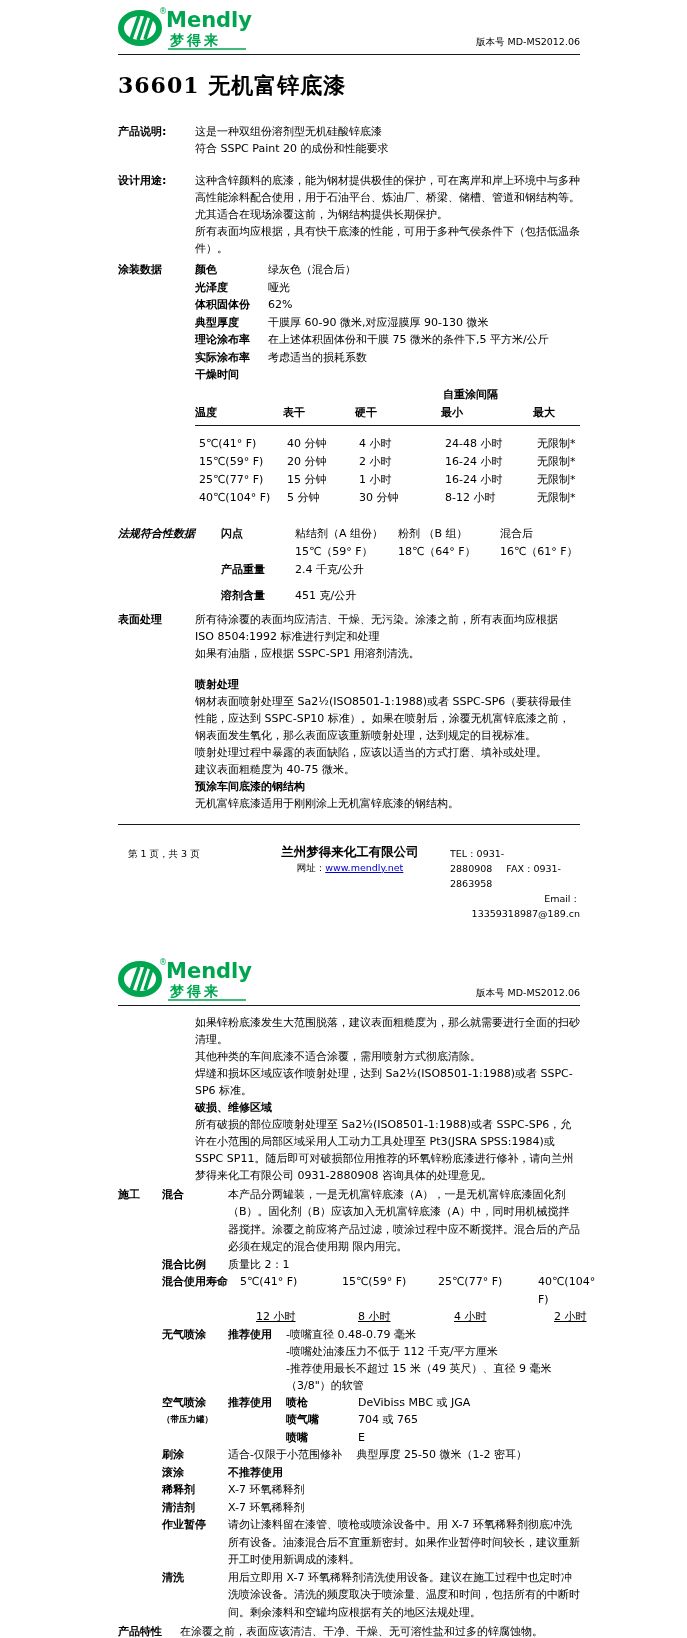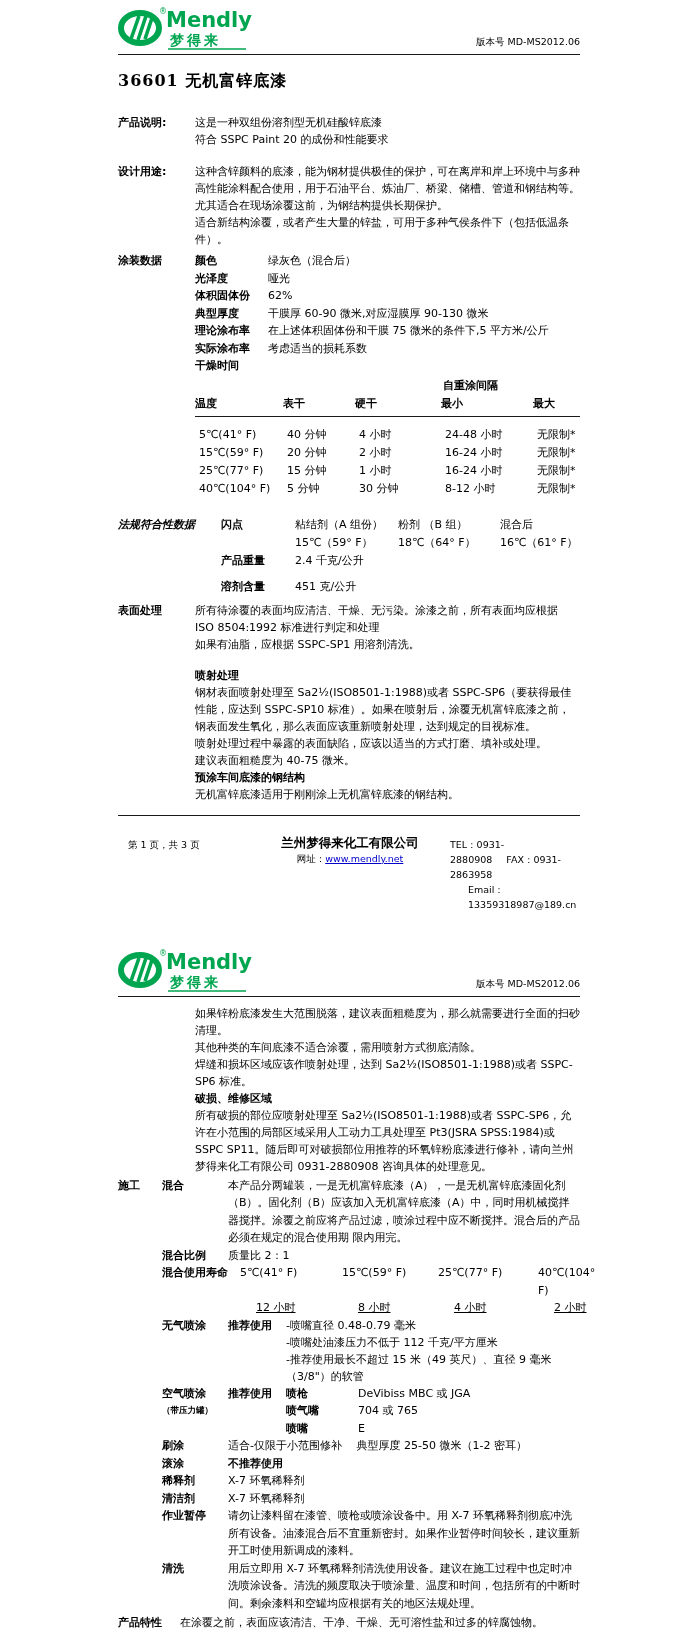--- a/index.html
+++ b/index.html
@@ -10,21 +10,21 @@
     -webkit-font-smoothing:antialiased;
   }
   .sheet{width:462px;margin-left:118px;padding-top:5px;}
   
   .hdr{display:flex;justify-content:space-between;align-items:flex-end;
        border-bottom:1.5px solid #1a1a1a;padding-bottom:3px;}
   .hdr svg{display:block;}
   .version{font-size:9.5px;padding-bottom:2px;white-space:nowrap;}
   
   .title{font-family:"DejaVu Serif","Liberation Serif",serif;
-         font-weight:bold;font-size:16px;margin:16px 0 22px 0;letter-spacing:1px;}
+         font-weight:bold;font-size:22px;margin:16px 0 22px 0;letter-spacing:1px;}
   
   .sec{display:flex;margin-bottom:15px;line-height:17px;}
   .sec-lbl{width:77px;flex-shrink:0;font-weight:bold;}
   .sec-lbl.wide{width:103px;font-style:italic;}
   .sec-lbl.narrow{width:62px;}
   .sec-body{flex:1;min-width:0;}
   p{margin:0;line-height:17px;}
   .b{font-weight:bold;}
   
   .kv{display:flex;line-height:17.5px;}
@@ -43,21 +43,21 @@
   
   .ftr{border-top:1.5px solid #1a1a1a;margin-top:12px;padding:18px 0 0 10px;
        display:flex;font-size:9.5px;line-height:15px;}
   .ftr-left{width:128px;flex-shrink:0;padding-top:3px;}
   .ftr-mid{width:188px;flex-shrink:0;text-align:center;}
   .ftr-right{flex:1;padding-left:6px;}
   .company{font-size:12.5px;font-weight:bold;line-height:17px;}
   .weblink{color:#0000cc;text-decoration:underline;}
   .telfax{padding-top:3px;}
   .telfax span{margin-right:14px;}
-  .email{padding-left:18px;}
+  .email{padding-left:18px;text-align:right;}
   
   .page-gap{height:30px;}
   
   .sgx{display:flex;line-height:17px;}
   .sgx-lbl{width:44px;flex-shrink:0;font-weight:bold;}
   .sgx-body{flex:1;min-width:0;}
   .srow{display:flex;line-height:17.5px;}
   .s-k{width:66px;flex-shrink:0;font-weight:bold;}
   .s-k .sub2{display:block;font-size:8.5px;font-weight:bold;}
   .s-v{flex:1;min-width:0;}
@@ -97,21 +97,21 @@
       <p>这是一种双组份溶剂型无机硅酸锌底漆</p>
         <p>符合 SSPC Paint 20 的成份和性能要求</p>
     </div>
   </div>
 
   <div class="sec" style="margin-bottom:4px;">
     <div class="sec-lbl">设计用途:</div>
     <div class="sec-body">
       <p>这种含锌颜料的底漆，能为钢材提供极佳的保护，可在离岸和岸上环境中与多种高性能涂料配合使用，用于石油平台、炼油厂、桥梁、储槽、管道和钢结构等。</p>
         <p>尤其适合在现场涂覆这前，为钢结构提供长期保护。</p>
-        <p>适合新结构涂覆，或者产生大量的锌盐，可用于多种气侯条件下（包括低温条件）。</p>
+        <p>所有表面均应根据，具有快干底漆的性能，可用于多种气侯条件下（包括低温条件）。</p>
     </div>
   </div>
 
   <div class="sec" style="margin-bottom:2px;">
     <div class="sec-lbl">涂装数据</div>
     <div class="sec-body">
 
         <div class="kv">
           <div class="kv-k">颜色</div>
           <div class="kv-v">绿灰色（混合后）</div>

